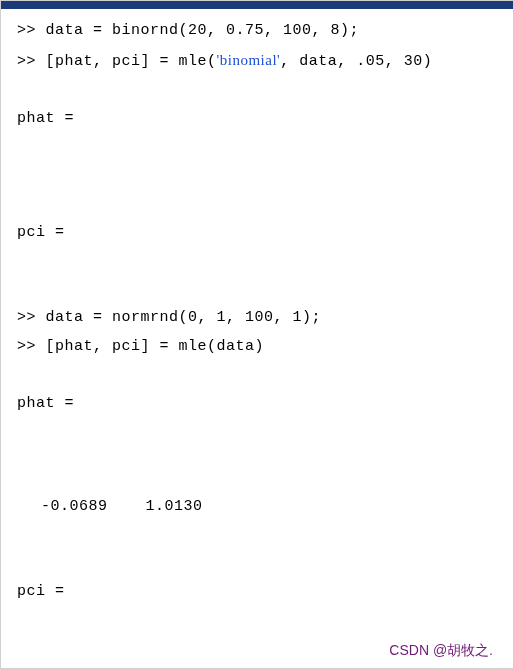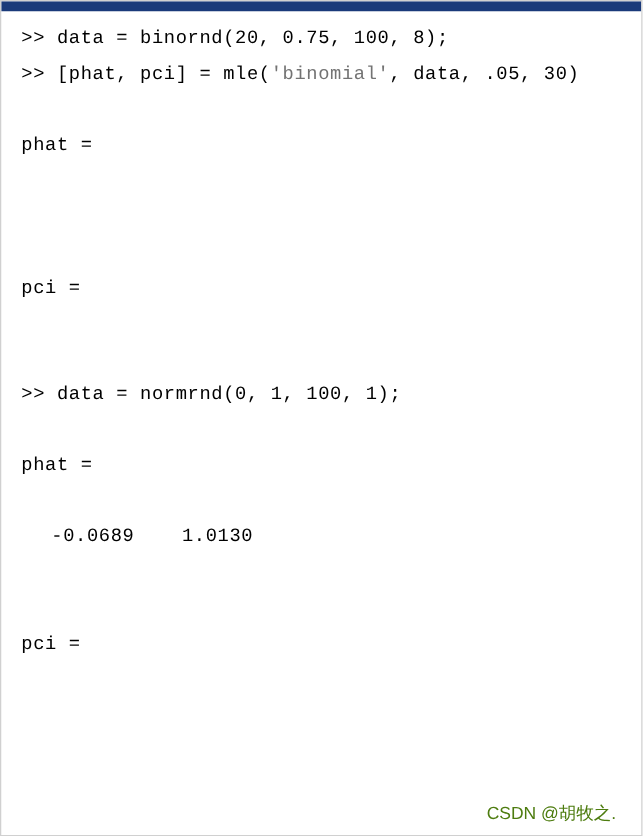--- a/index.html
+++ b/index.html
@@ -28,35 +28,37 @@
       letter-spacing: 0.5px;
     }
     .line {
       white-space: pre;
       min-height: 1.9em;
     }
     .prompt {
       color: #000000;
     }
     .string {
-      color: #737373;
+      color: #1d4ed8;
+      font-family: Liberation Serif, serif;
     }
     .indent1 {
       padding-left: 32px;
     }
     .indent2 {
       padding-left: 24px;
+      margin-top: 46px;
     }
     .watermark {
       position: absolute;
       bottom: 8px;
       right: 20px;
       font-family: Arial, sans-serif;
       font-size: 14px;
-      color: #4d7c0f;
+      color: #701a75;
       letter-spacing: 0;
     }
   </style>
 </head>
 <body>
 
 <div class="title-bar"></div>
 
 <div class="content">
 
@@ -76,20 +78,21 @@
 
   <div class="line">pci =</div>
 
   <div class="line">&nbsp;</div>
 
 
   <div class="line">&nbsp;</div>
 
   <div class="line"><span class="prompt">&gt;&gt; </span><span>data = normrnd(0, 1, 100, 1);</span></div>
 
+  <div class="line"><span class="prompt">&gt;&gt; </span><span>[phat, pci] = mle(data)</span></div>
 
   <div class="line">&nbsp;</div>
 
   <div class="line">phat =</div>
 
   <div class="line">&nbsp;</div>
 
   <div class="line indent2">-0.0689    1.0130</div>
 
   <div class="line">&nbsp;</div>

